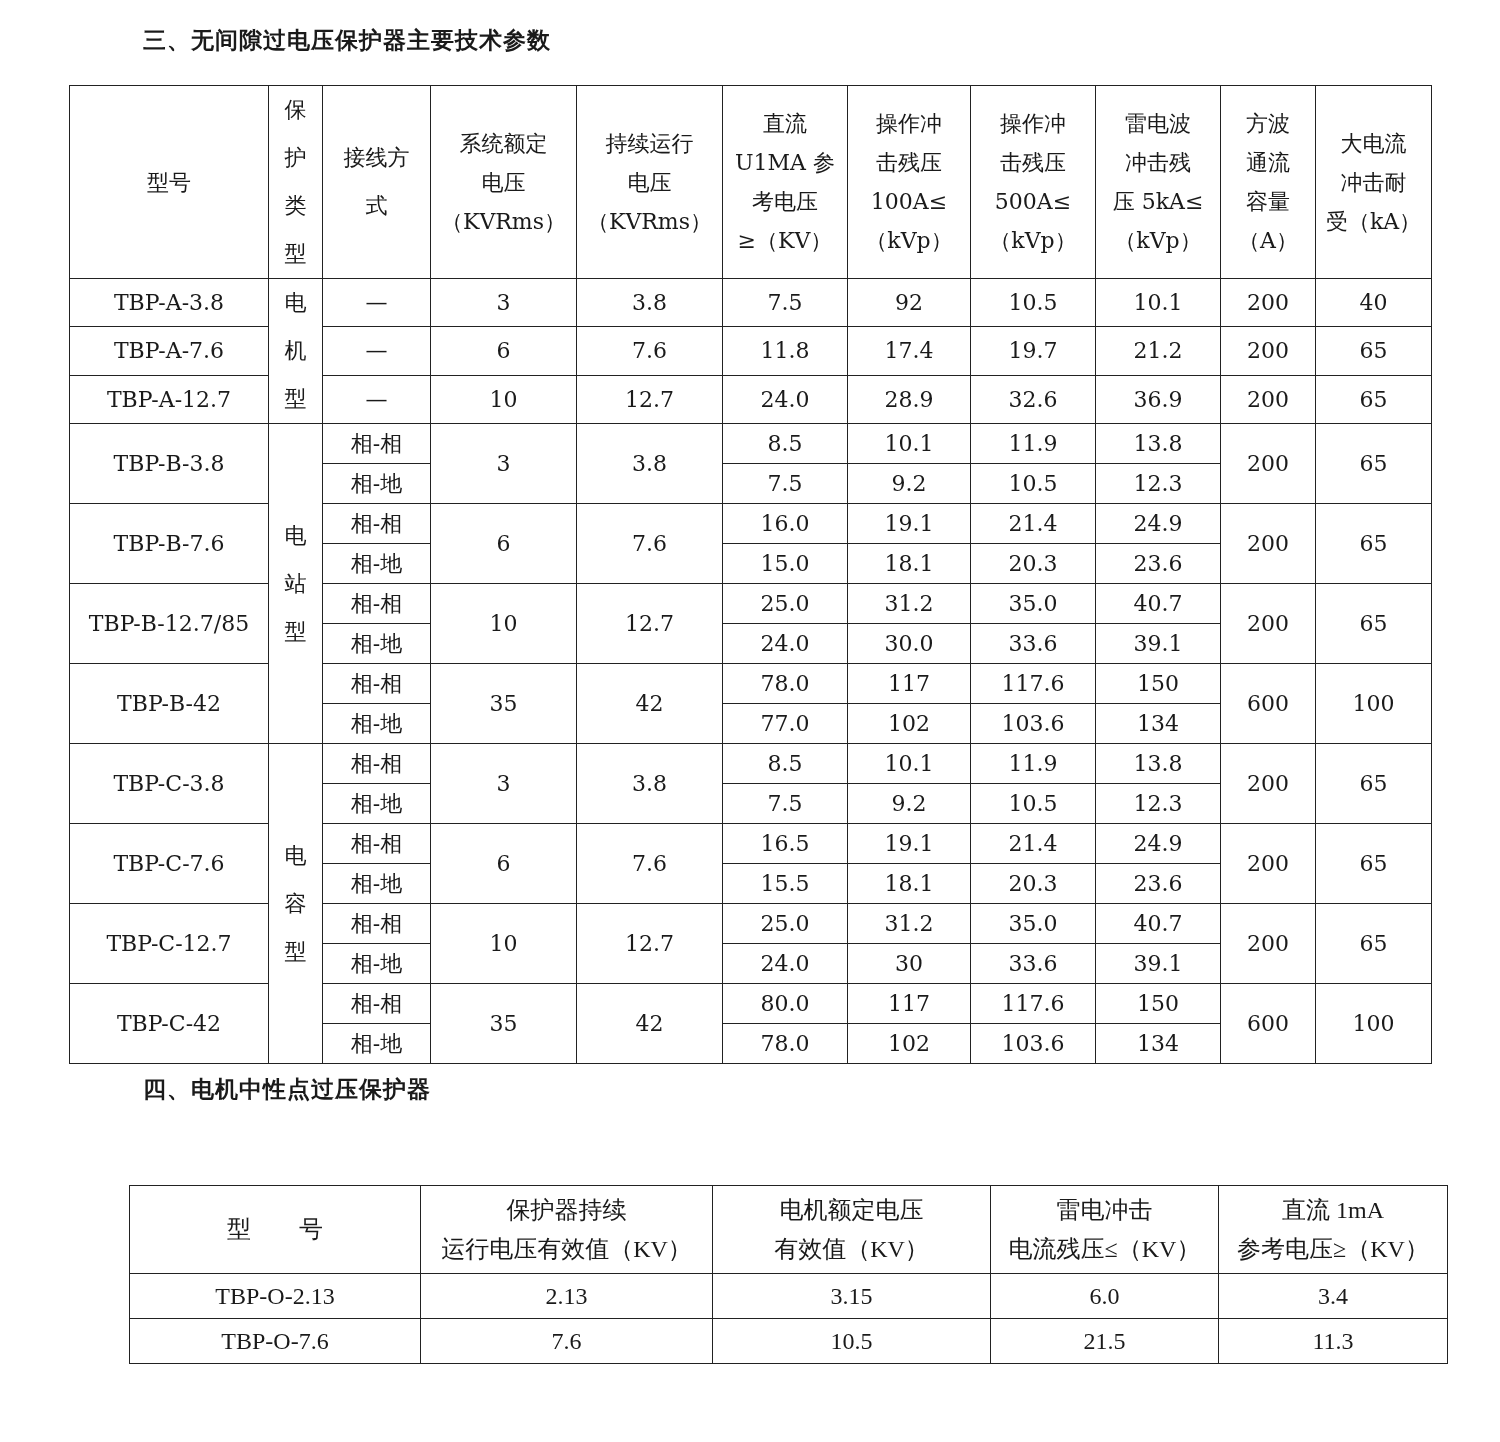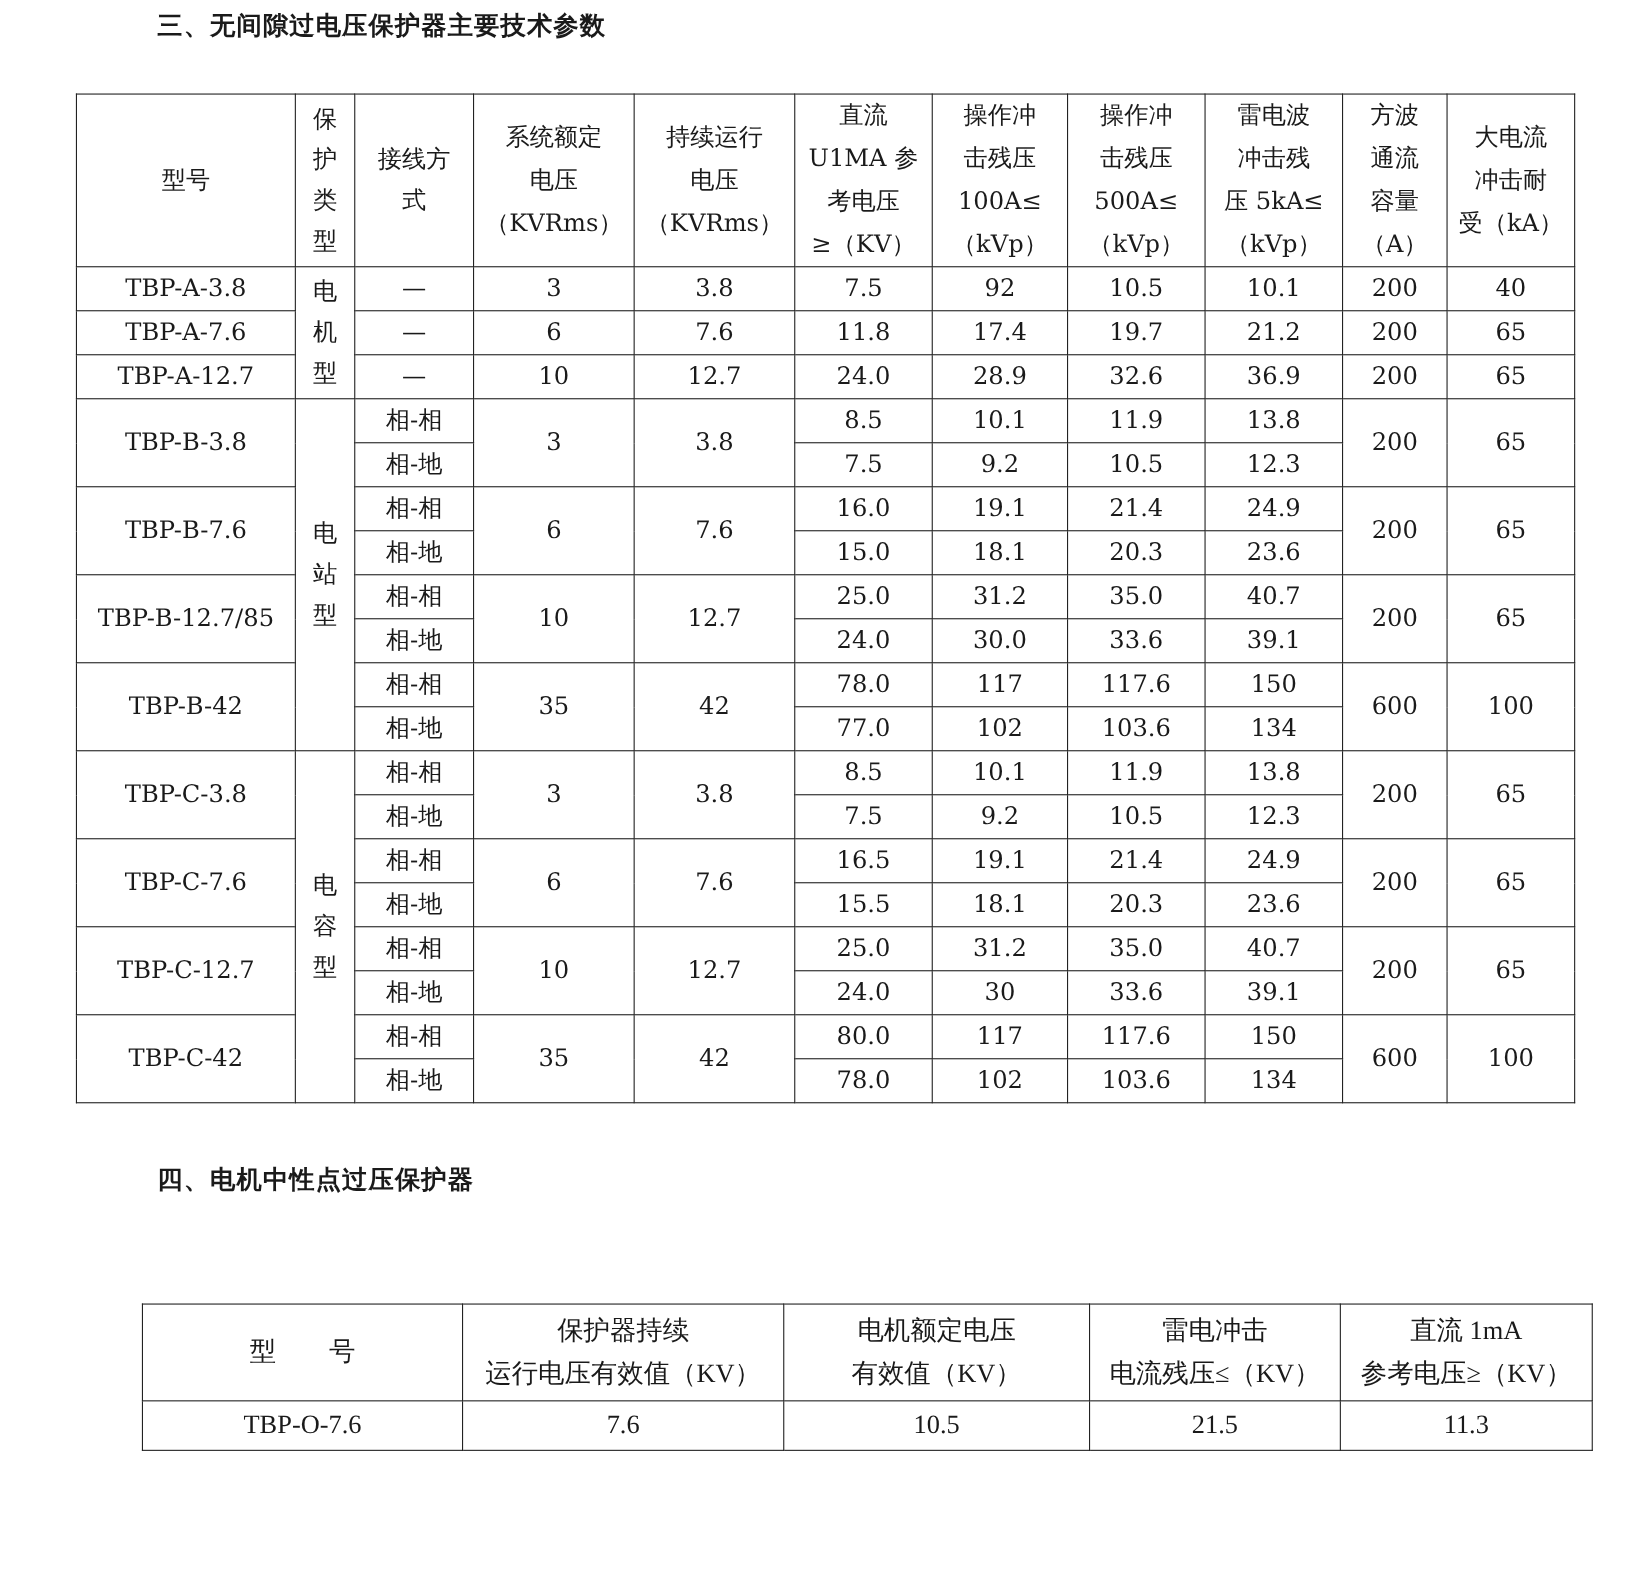--- a/index.html
+++ b/index.html
@@ -1,28 +1,28 @@
 <!DOCTYPE html>
 <html><head>
 <meta charset="utf-8">
 <style>
   html, body { margin:0; padding:0; background:#ffffff; }
   body { width:1500px; height:1442px; position:relative; font-family:"DejaVu Serif","Liberation Serif",serif; color:#1a1a1a; overflow:hidden; }
-  .heading { position:absolute; font-family:"DejaVu Sans","Liberation Sans",sans-serif; font-weight:bold; font-size:23px; letter-spacing:1px; }
+  .heading { position:absolute; font-family:"DejaVu Sans","Liberation Sans",sans-serif; font-weight:bold; font-size:23px; letter-spacing:1px;margin-top:17px; }
   #h1 { left:143px; top:8px; }
   #h2 { left:143px; top:1057px; }
   table { position:absolute; border-collapse:collapse; table-layout:fixed; }
   td, th { border:1.5px solid #222; text-align:center; vertical-align:middle; padding:0; font-weight:normal; }
   #t1 { left:69px; top:85px; width:1362px; font-size:22px; }
   #t1 th { height:156px; line-height:39px; }
   #t1 td { height:39px; line-height:39px; }
   #t2 { left:129px; top:1185px; width:1318px; font-family:"Liberation Serif","DejaVu Serif",serif; font-size:24px;padding-left:46px; }
   #t2 th { height:87px; line-height:39px; }
   #t2 td { height:44px; }
-  .vt { display:inline-block; width:1.1em; word-break:break-all; white-space:normal; line-height:37px; }
+  .vt { display:inline-block; width:1.1em; word-break:break-all; white-space:normal; line-height:48px; }
   .ml { white-space:pre-line; }
 </style>
 </head>
 <body>
 
 <div id="h1" class="heading">三、无间隙过电压保护器主要技术参数</div>
 
 <table id="t1">
   <colgroup>
     <col style="width:199px">
@@ -289,20 +289,27 @@
       <th class="ml">电机额定电压
 有效值（KV）</th>
       <th class="ml">雷电冲击
 电流残压≤（KV）</th>
       <th class="ml">直流 1mA
 参考电压≥（KV）</th>
     </tr>
   </thead>
   <tbody>
     <tr>
+      <td>TBP-O-2.13</td>
+      <td>2.13</td>
+      <td>3.15</td>
+      <td>6.0</td>
+      <td>3.4</td>
+    </tr>
+    <tr>
       <td>TBP-O-7.6</td>
       <td>7.6</td>
       <td>10.5</td>
       <td>21.5</td>
       <td>11.3</td>
     </tr>
   </tbody>
 </table>
 
 </body></html>

